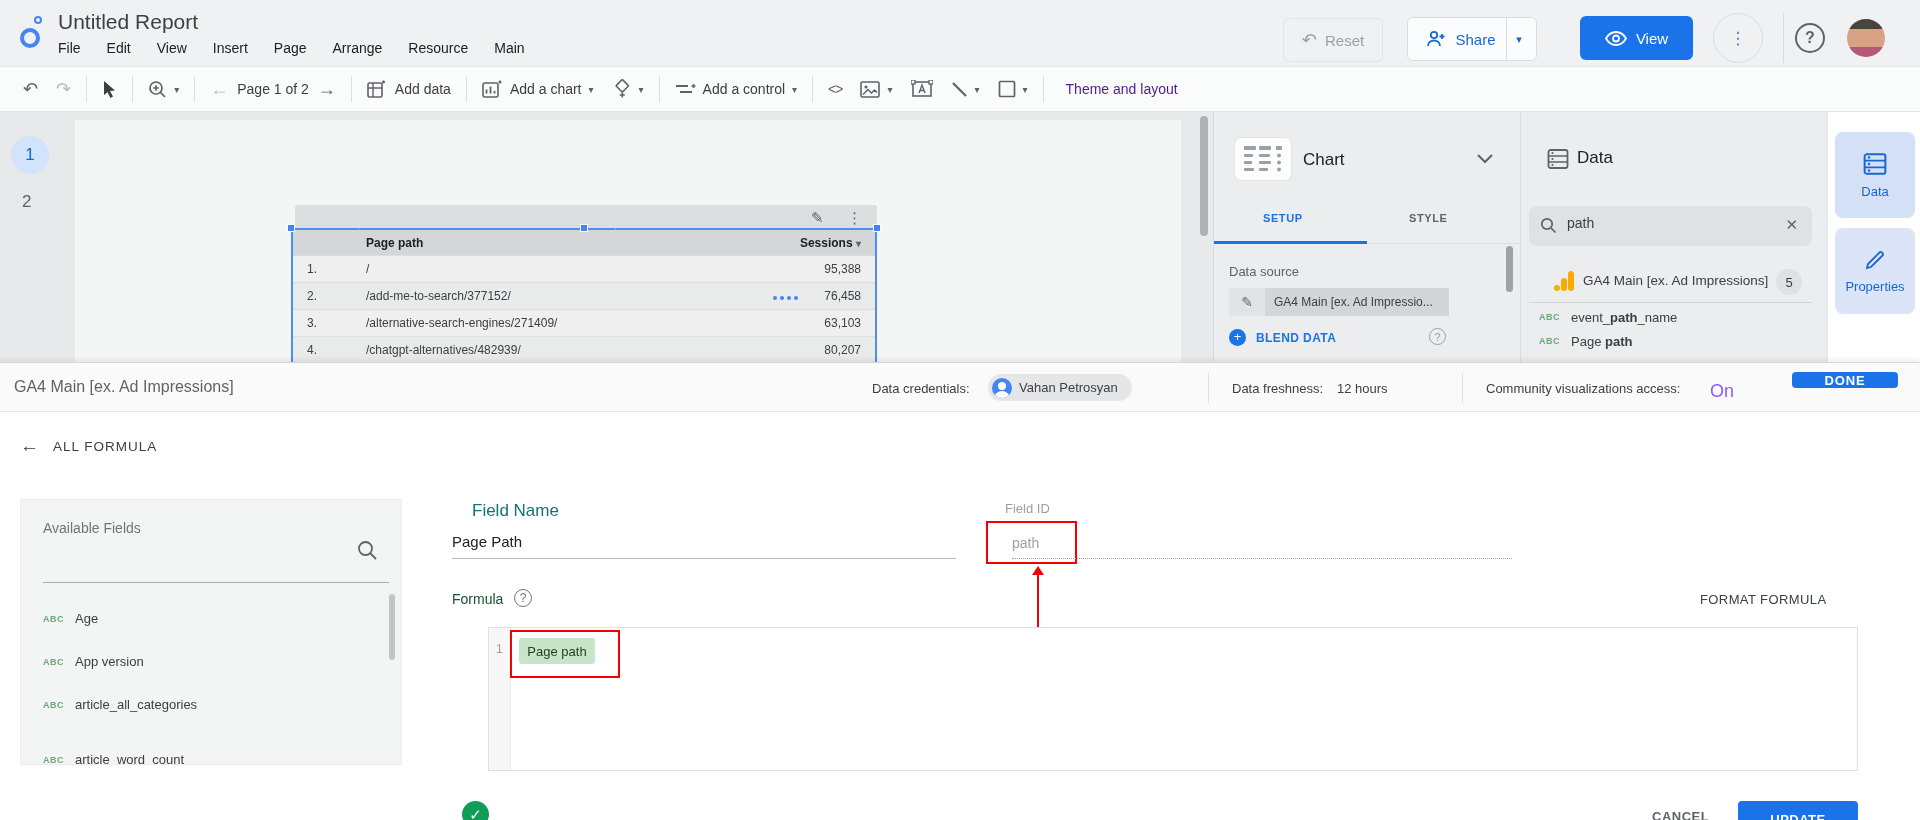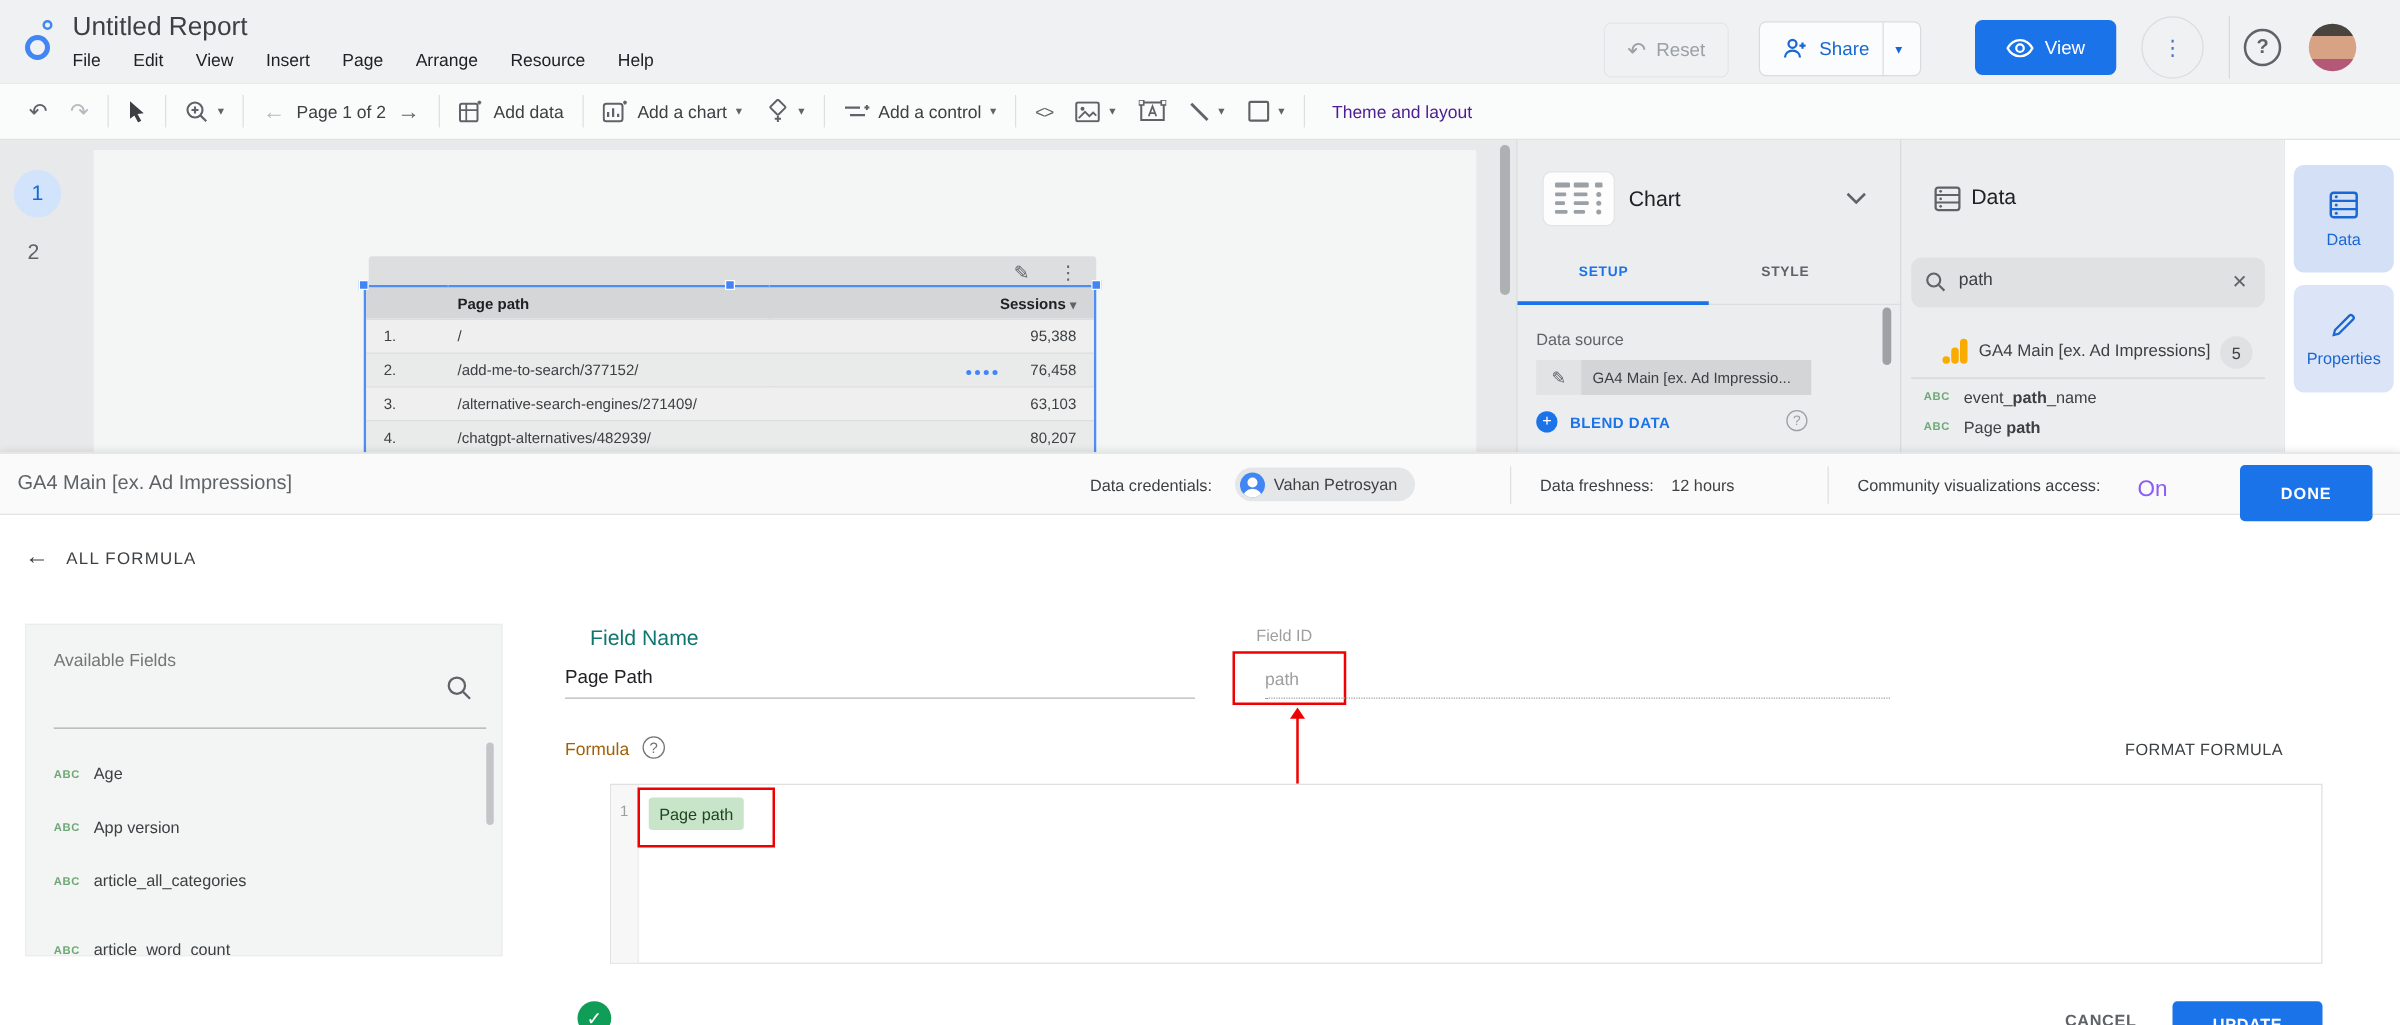--- a/index.html
+++ b/index.html
@@ -108,21 +108,21 @@
   .cred-chip { position:absolute; left:988px; top:11px; height:27px; padding:0 14px 0 4px; background:#e5e6e7; border-radius:14px; display:flex; align-items:center; gap:7px; font-size:13px; color:#3c4043; }
   .cred-avatar { width:20px; height:20px; border-radius:50%; background:#4285f4; position:relative; overflow:hidden; }
   .cred-avatar::before { content:""; position:absolute; left:6px; top:4px; width:8px; height:8px; border-radius:50%; background:#fff; }
   .cred-avatar::after { content:""; position:absolute; left:2px; top:13px; width:16px; height:10px; border-radius:8px 8px 0 0; background:#fff; }
   .sh-div1 { position:absolute; left:1208px; top:10px; width:1px; height:30px; background:#e0e0e0; }
   .sh-div2 { position:absolute; left:1462px; top:10px; width:1px; height:30px; background:#e0e0e0; }
   .fresh-label { left:1232px; }
   .fresh-value { position:absolute; left:1337px; top:18px; font-size:13px; color:#404040; }
   .comm-label { left:1486px; }
   .comm-value { position:absolute; left:1710px; top:18px; font-size:18px; color:#8b5cf6; }
-  .done-btn { position:absolute; left:1792px; top:9px; width:106px; height:45px; background:#1a73e8; color:#fff; border-radius:4px; font-size:13px; font-weight:bold; letter-spacing:.8px; display:flex; align-items:center; justify-content:center; }
+  .done-btn { position:absolute; left:1792px; top:9px; width:106px; height:16px; background:#1a73e8; color:#fff; border-radius:4px; font-size:13px; font-weight:bold; letter-spacing:.8px; display:flex; align-items:center; justify-content:center; }
   .allfields { position:absolute; left:20px; top:72px; display:flex; align-items:center; gap:14px; color:#3c4043; }
   .allfields .arrow { font-size:19px; }
   .allfields .lbl { font-size:13.5px; letter-spacing:1px; }
 
   .avail-panel { position:absolute; left:20px; top:136px; width:382px; height:266px; background:#f3f4f4; border:1px solid #ebecec; overflow:hidden; }
   .avail-title { position:absolute; left:22px; top:20px; font-size:14px; color:#757575; }
   .avail-search { position:absolute; left:336px; top:40px; }
   .avail-line { position:absolute; left:22px; top:82px; width:346px; height:1px; background:#a9adb0; }
   .avail-item { position:absolute; left:0; width:380px; height:30px; font-size:13px; color:#3c4043; }
   .avail-item .abc { position:absolute; left:22px; top:8px; font-size:9px; font-weight:bold; color:#6fa876; letter-spacing:.5px; }
@@ -131,21 +131,21 @@
 
   .fn-label { position:absolute; left:472px; top:138px; font-size:17px; color:#0f766e; }
   .fn-input { position:absolute; left:452px; top:162px; width:504px; height:34px; border:none; border-bottom:1px solid #b4b7ba; background:transparent; font-size:15px; color:#202124; outline:none; font-family:inherit; padding:0; }
   .fid-label { position:absolute; left:1005px; top:138px; font-size:13px; color:#9e9e9e; }
   .fid-redbox { position:absolute; left:986px; top:158px; width:91px; height:43px; border:2px solid #f00000; }
   .fid-input { position:absolute; left:1012px; top:166px; width:120px; height:28px; border:none; background:transparent; font-size:14px; color:#3c4043; outline:none; font-family:inherit; padding:0; }
   .fid-input::placeholder { color:#9e9e9e; }
   .fid-dotted { position:absolute; left:1012px; top:195px; width:500px; height:1px; border-bottom:1px dotted #9e9e9e; }
   .red-arrow-line { position:absolute; left:1037px; top:210px; width:2px; height:56px; background:#f00000; }
   .red-arrow-head { position:absolute; left:1032px; top:203px; width:0; height:0; border-left:6px solid transparent; border-right:6px solid transparent; border-bottom:9px solid #f00000; }
-  .formula-label { position:absolute; left:452px; top:228px; font-size:14px; color:#a16207; }
+  .formula-label { position:absolute; left:452px; top:228px; font-size:14px; color:#14532d; }
   .formula-help { position:absolute; left:514px; top:226px; width:18px; height:18px; border:1.5px solid #757575; border-radius:50%; color:#757575; font-size:12px; text-align:center; line-height:17px; }
   .format-formula { position:absolute; left:1700px; top:229px; font-size:13px; color:#3c4043; letter-spacing:.4px; }
   .formula-editor { position:absolute; left:488px; top:264px; width:1370px; height:144px; background:#fff; border:1px solid #e0e0e0; }
   .fe-gutter { position:absolute; left:0; top:0; width:22px; height:142px; background:#f7f7f7; border-right:1px solid #ececec; }
   .fe-linenum { position:absolute; left:7px; top:14px; font-size:12px; color:#9e9e9e; }
   .fe-chip { position:absolute; left:30px; top:10px; width:76px; height:26px; background:#c8e4c9; border-radius:3px; font-size:13px; color:#1e4620; display:flex; align-items:center; justify-content:center; }
   .fe-redbox { position:absolute; left:21px; top:2px; width:110px; height:48px; border:2px solid #f00000; }
   .fe-annotation { position:absolute; left:142px; top:13px; font-size:15.5px; font-weight:bold; color:#ff0000; white-space:nowrap; }
   .check-circle { position:absolute; left:462px; top:438px; width:27px; height:27px; border-radius:50%; background:#0f9d58; color:#fff; font-size:15px; display:flex; align-items:center; justify-content:center; }
   .cancel-btn { position:absolute; left:1652px; top:446px; font-size:13px; font-weight:bold; color:#5f6368; letter-spacing:.5px; }
@@ -165,21 +165,21 @@
     </div>
     <div class="abs report-title">Untitled Report</div>
     <div class="abs menubar">
       <span>File</span>
       <span>Edit</span>
       <span>View</span>
       <span>Insert</span>
       <span>Page</span>
       <span>Arrange</span>
       <span>Resource</span>
-      <span>Help</span>
+      <span>Main</span>
     </div>
     <div class="abs hdr-btn reset-btn">
       <span class="glyph">↶</span>
       <span>Reset</span>
     </div>
     <div class="abs hdr-btn share-btn">
       <div class="share-main">
         <span>
           <svg width="20" height="18" viewBox="0 0 20 18">
               <circle cx="8" cy="5" r="3.2" fill="none" stroke="#1967d2" stroke-width="1.8"></circle>

